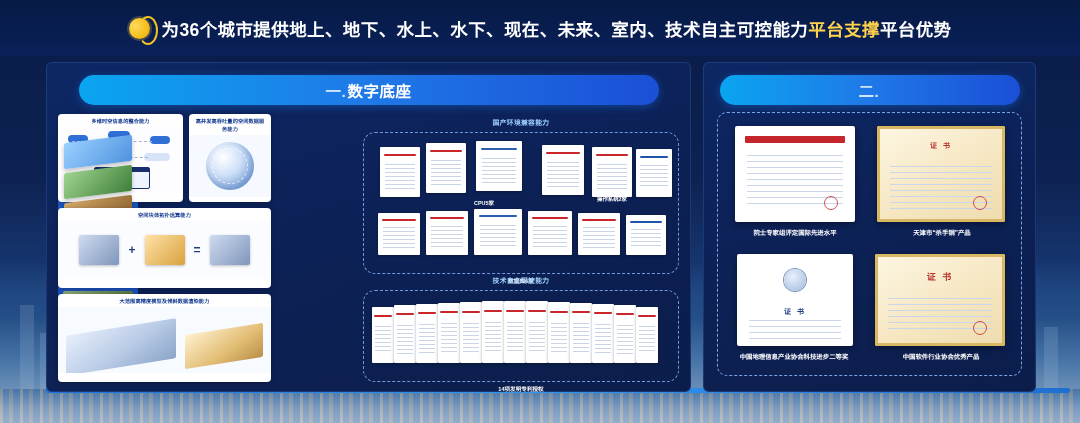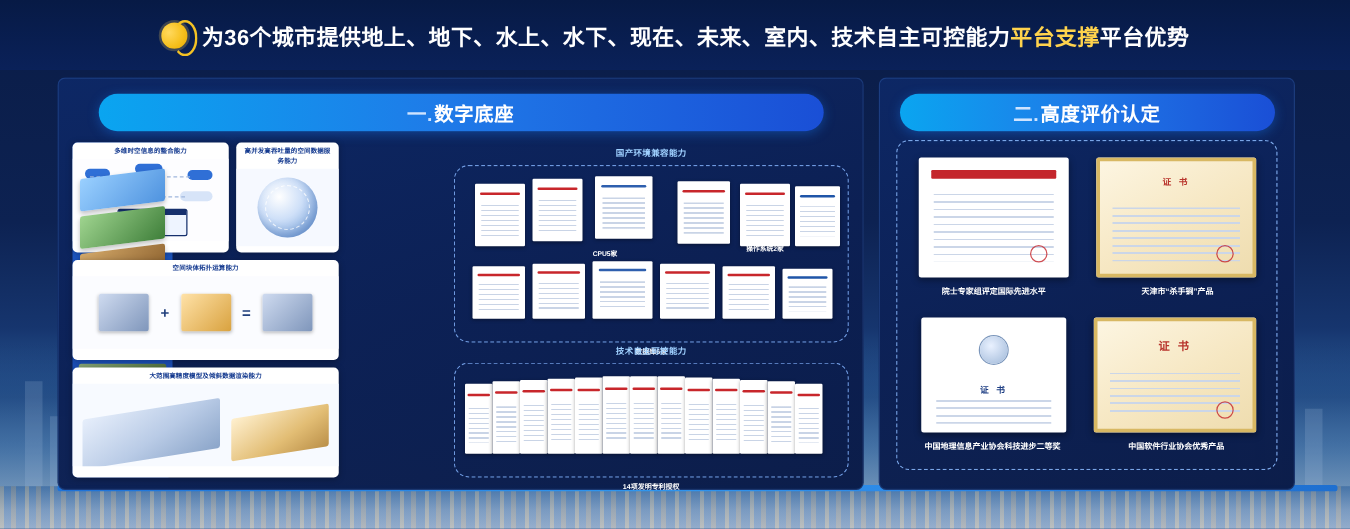--- a/index.html
+++ b/index.html
@@ -387,21 +387,20 @@
       </div>
 
     </div>
   </div>
 
   <div class="panel panel-right">
 
     <div class="sec-head">
       <div class="sec-pill pill-right">
         <span class="num">二.</span>
-        <span>高度评价认定</span>
       </div>
     </div>
 
     <div class="right-body">
       <div class="rdash"></div>
 
       <div class="rcert" style="left:18px;top:14px;width:120px;height:96px;">
         <span class="inner-red"></span>
         <span class="inner-lines"></span>
         <span class="seal"></span>

